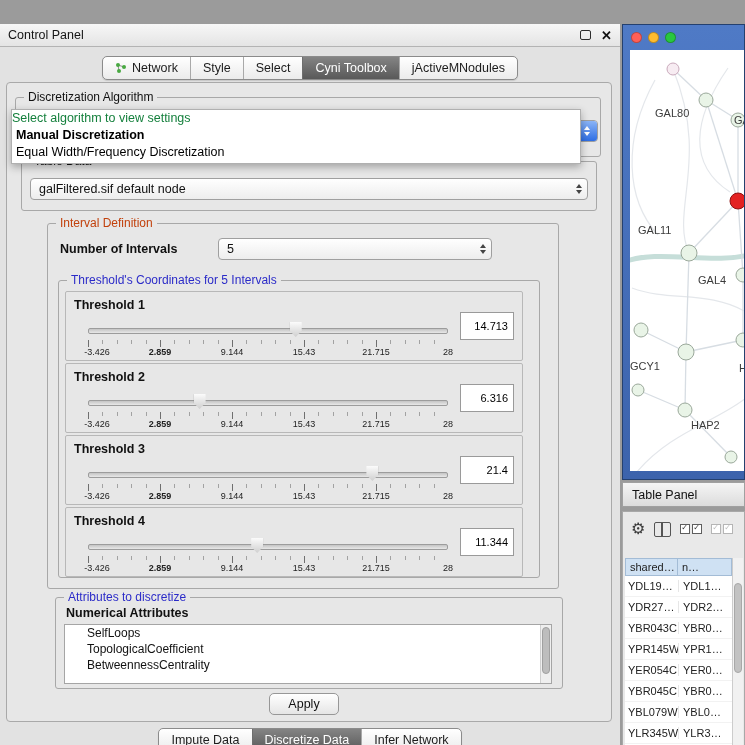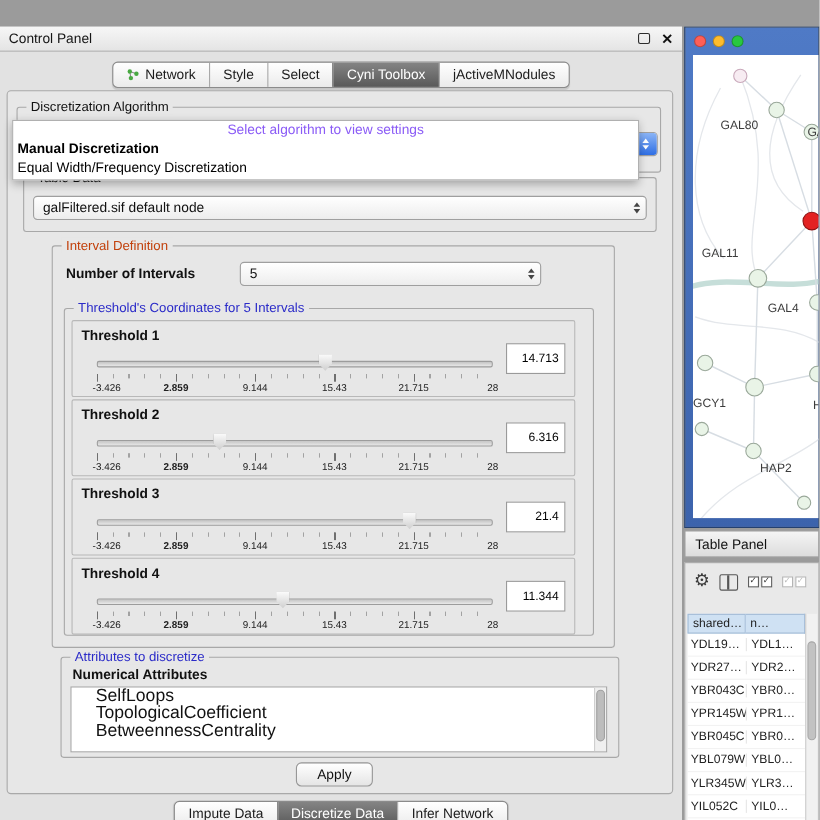--- a/index.html
+++ b/index.html
@@ -30,21 +30,21 @@
   .combo .cv{flex:1;padding-left:8px;white-space:nowrap;overflow:hidden;}
   .combo .arrows{width:16px;display:flex;flex-direction:column;align-items:center;justify-content:center;gap:2px;}
   .arr-up{width:0;height:0;border-left:3.5px solid transparent;border-right:3.5px solid transparent;border-bottom:4px solid #444;}
   .arr-dn{width:0;height:0;border-left:3.5px solid transparent;border-right:3.5px solid transparent;border-top:4px solid #444;}
   .combo .cap{width:20px;align-self:stretch;background:linear-gradient(#8ab4f6,#2e6ee4);border-radius:0 3px 3px 0;display:flex;flex-direction:column;align-items:center;justify-content:center;gap:2px;}
   .cap .arr-up{border-bottom-color:#fff;}
   .cap .arr-dn{border-top-color:#fff;}
 
   
   .overlay{position:absolute;left:4px;top:26px;width:568px;height:53px;background:#fff;border:1px solid #b0b0b0;box-shadow:0 3px 8px rgba(0,0,0,.3);z-index:60;font-size:12.5px;}
-  .overlay .ph{text-align:center;color:#8b5cf6;height:17px;line-height:17px;}
+  .overlay .ph{color:#15803d;height:17px;line-height:17px;}
   .overlay .opt{height:17px;line-height:17px;padding-left:4px;color:#000;}
   .overlay .opt.bold{font-weight:bold;}
 
   
   .tbox{position:absolute;left:6px;width:456px;height:68px;border:1px solid #b8b8b8;border-radius:2px;background:#e7e7e7;}
   .tlab{position:absolute;left:8px;top:6px;font-weight:bold;font-size:12.5px;color:#111;}
   .trackwrap{position:absolute;left:22px;top:30px;width:360px;height:16px;}
   .track{position:absolute;left:0;right:0;top:6px;height:4px;background:linear-gradient(#c4c4c4,#e8e8e8);border:1px solid #9c9c9c;border-radius:2px;}
   .thumb{position:absolute;top:0;width:12px;height:15px;background:linear-gradient(#fbfbfb,#cfcfcf);clip-path:polygon(0 0,100% 0,100% 58%,50% 100%,0 58%);filter:drop-shadow(0 0 1px #808080);}
   .ticks{position:absolute;left:22px;top:48px;width:360px;height:7px;background-image:repeating-linear-gradient(to right,#6f6f6f 0 1px,transparent 1px 20%),repeating-linear-gradient(to right,#a2a2a2 0 1px,transparent 1px 14.4px);background-size:100% 7px,100% 4px;background-repeat:no-repeat;}
@@ -52,21 +52,21 @@
   .tl{position:absolute;top:0;transform:translateX(-50%);white-space:nowrap;}
   .tl.p0{left:0%;transform:translateX(-15%);}
   .tl.p1{left:20%;font-weight:bold;} .tl.p2{left:40%;} .tl.p3{left:60%;} .tl.p4{left:80%;} .tl.p5{left:100%;}
   .val{position:absolute;left:394px;top:20px;width:54px;height:28px;background:#fff;border:1px solid #9a9a9a;font-size:11px;color:#000;display:flex;align-items:center;justify-content:flex-end;padding-right:5px;box-sizing:border-box;}
 
   .nilabel{position:absolute;left:12px;top:18px;font-weight:bold;font-size:12.5px;color:#111;}
 
   
   .numattr{position:absolute;left:10px;top:8px;font-weight:bold;font-size:12.5px;color:#111;}
   .listbox{position:absolute;left:8px;top:26px;width:486px;height:58px;background:#fff;border:1px solid #a5a5a5;overflow:hidden;}
-  .litem{font-size:16px;height:16px;line-height:16px;padding-left:22px;color:#111;}
+  .litem{font-size:12px;height:16px;line-height:16px;padding-left:22px;color:#111;}
   .lscroll{position:absolute;right:0;top:0;bottom:0;width:10px;background:#efefef;border-left:1px solid #cfcfcf;}
   .lthumb{position:absolute;left:1px;right:1px;top:2px;height:78%;background:#bdbdbd;border:1px solid #a0a0a0;border-radius:4px;}
 
   .apply{position:absolute;left:262px;top:610px;width:70px;height:22px;border:1px solid #979797;border-radius:5px;background:linear-gradient(#ffffff,#e5e5e5);font-size:12.5px;color:#111;display:flex;align-items:center;justify-content:center;box-sizing:border-box;}
 
   .bottom-tabs{position:absolute;left:0;right:0;top:704px;display:flex;justify-content:center;}
 
   
   .nw{position:absolute;left:622px;top:0;width:123px;height:456px;background:linear-gradient(#4f7ac6,#3c63ac);border:1px solid #24406f;box-sizing:border-box;}
   .nw-titlebar{height:24px;display:flex;align-items:center;gap:6px;padding-left:8px;}
@@ -368,20 +368,24 @@
       </div>
       <div class="tw-row">
         <div class="c1">YBR043C</div>
         <div class="c2">YBR0…</div>
       </div>
       <div class="tw-row">
         <div class="c1">YPR145W</div>
         <div class="c2">YPR1…</div>
       </div>
       <div class="tw-row">
+        <div class="c1">YER054C</div>
+        <div class="c2">YER0…</div>
+      </div>
+      <div class="tw-row">
         <div class="c1">YBR045C</div>
         <div class="c2">YBR0…</div>
       </div>
       <div class="tw-row">
         <div class="c1">YBL079W</div>
         <div class="c2">YBL0…</div>
       </div>
       <div class="tw-row">
         <div class="c1">YLR345W</div>
         <div class="c2">YLR3…</div>

